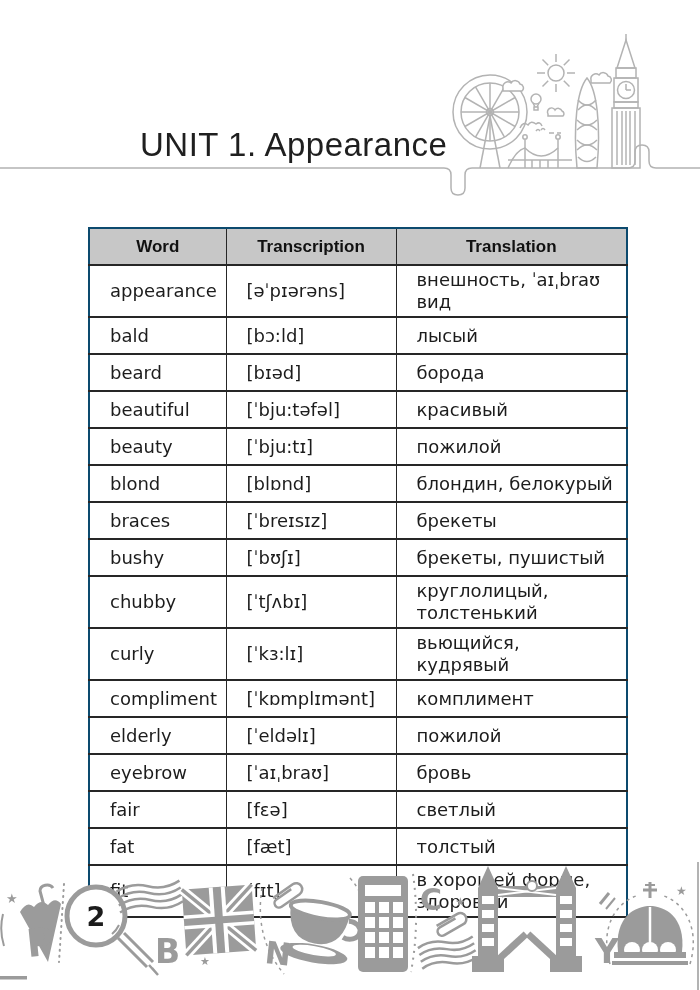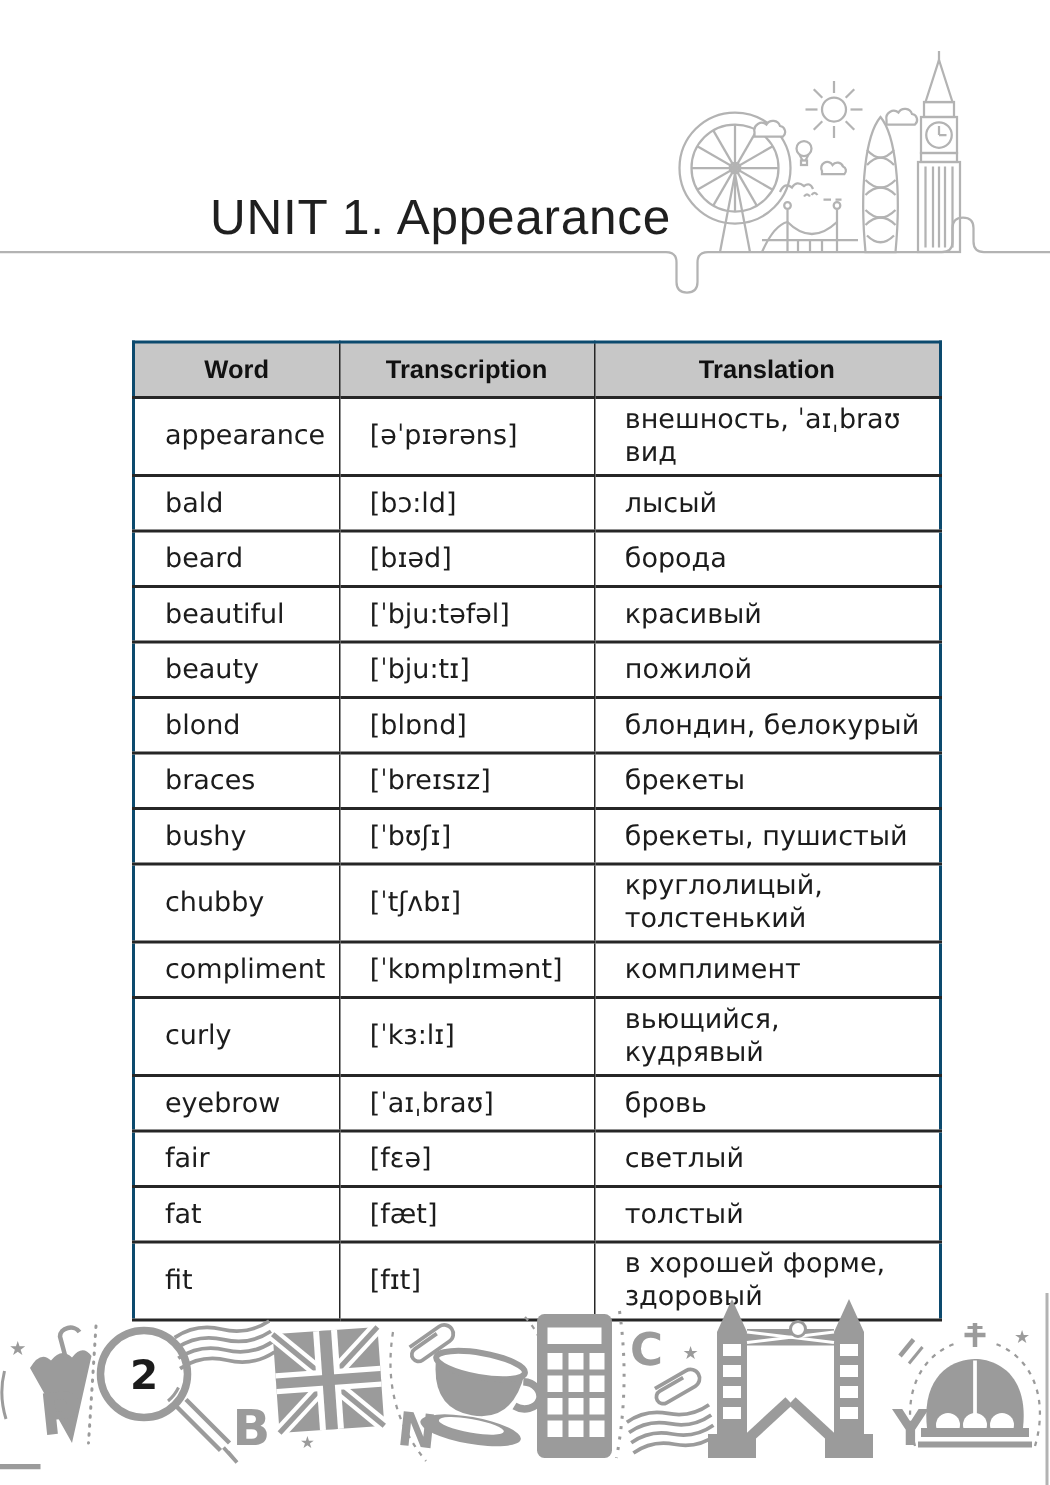--- a/index.html
+++ b/index.html
@@ -176,28 +176,33 @@
         <td>bushy</td>
         <td>[ˈbʊʃɪ]</td>
         <td>брекеты, пушистый</td>
       </tr>
       <tr>
         <td>chubby</td>
         <td>[ˈtʃʌbɪ]</td>
         <td>круглолицый, толстенький</td>
       </tr>
       <tr>
+        <td>curly</td>
+        <td>[ˈkɜ:lɪ]</td>
+        <td>вьющийся, кудрявый</td>
+      </tr>
+      <tr>
         <td>compliment</td>
         <td>[ˈkɒmplɪmənt]</td>
         <td>комплимент</td>
       </tr>
       <tr>
-        <td>curly</td>
-        <td>[ˈkɜ:lɪ]</td>
-        <td>вьющийся, кудрявый</td>
+        <td>elderly</td>
+        <td>[ˈeldəlɪ]</td>
+        <td>пожилой</td>
       </tr>
       <tr>
         <td>eyebrow</td>
         <td>[ˈaɪˌbraʊ]</td>
         <td>бровь</td>
       </tr>
       <tr>
         <td>fair</td>
         <td>[fɛə]</td>
         <td>светлый</td>

